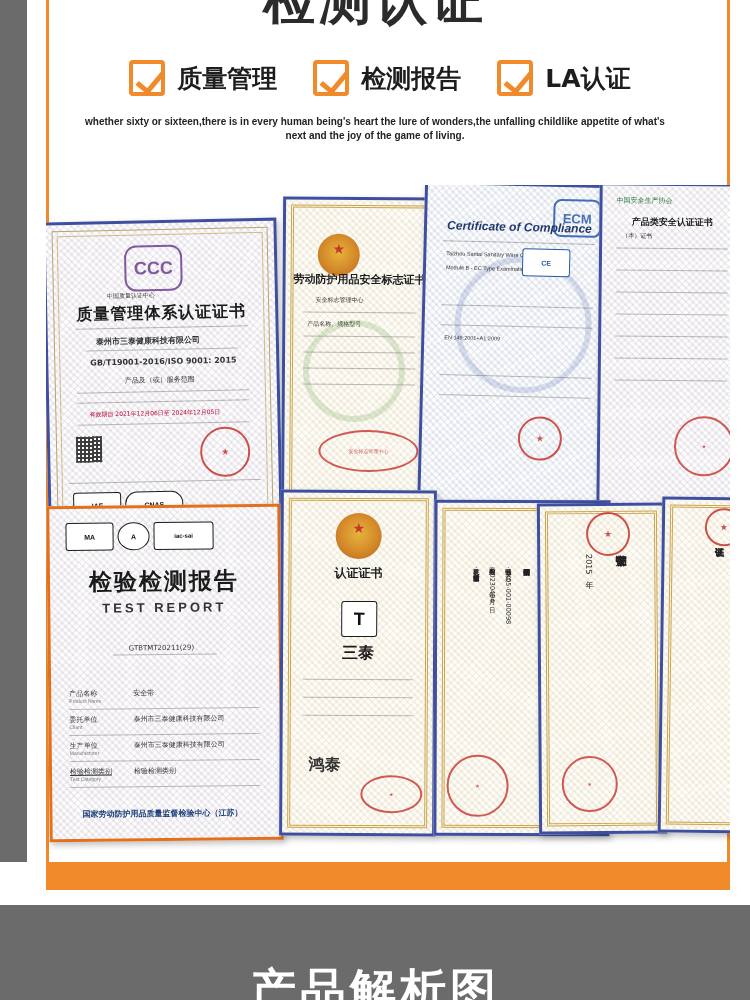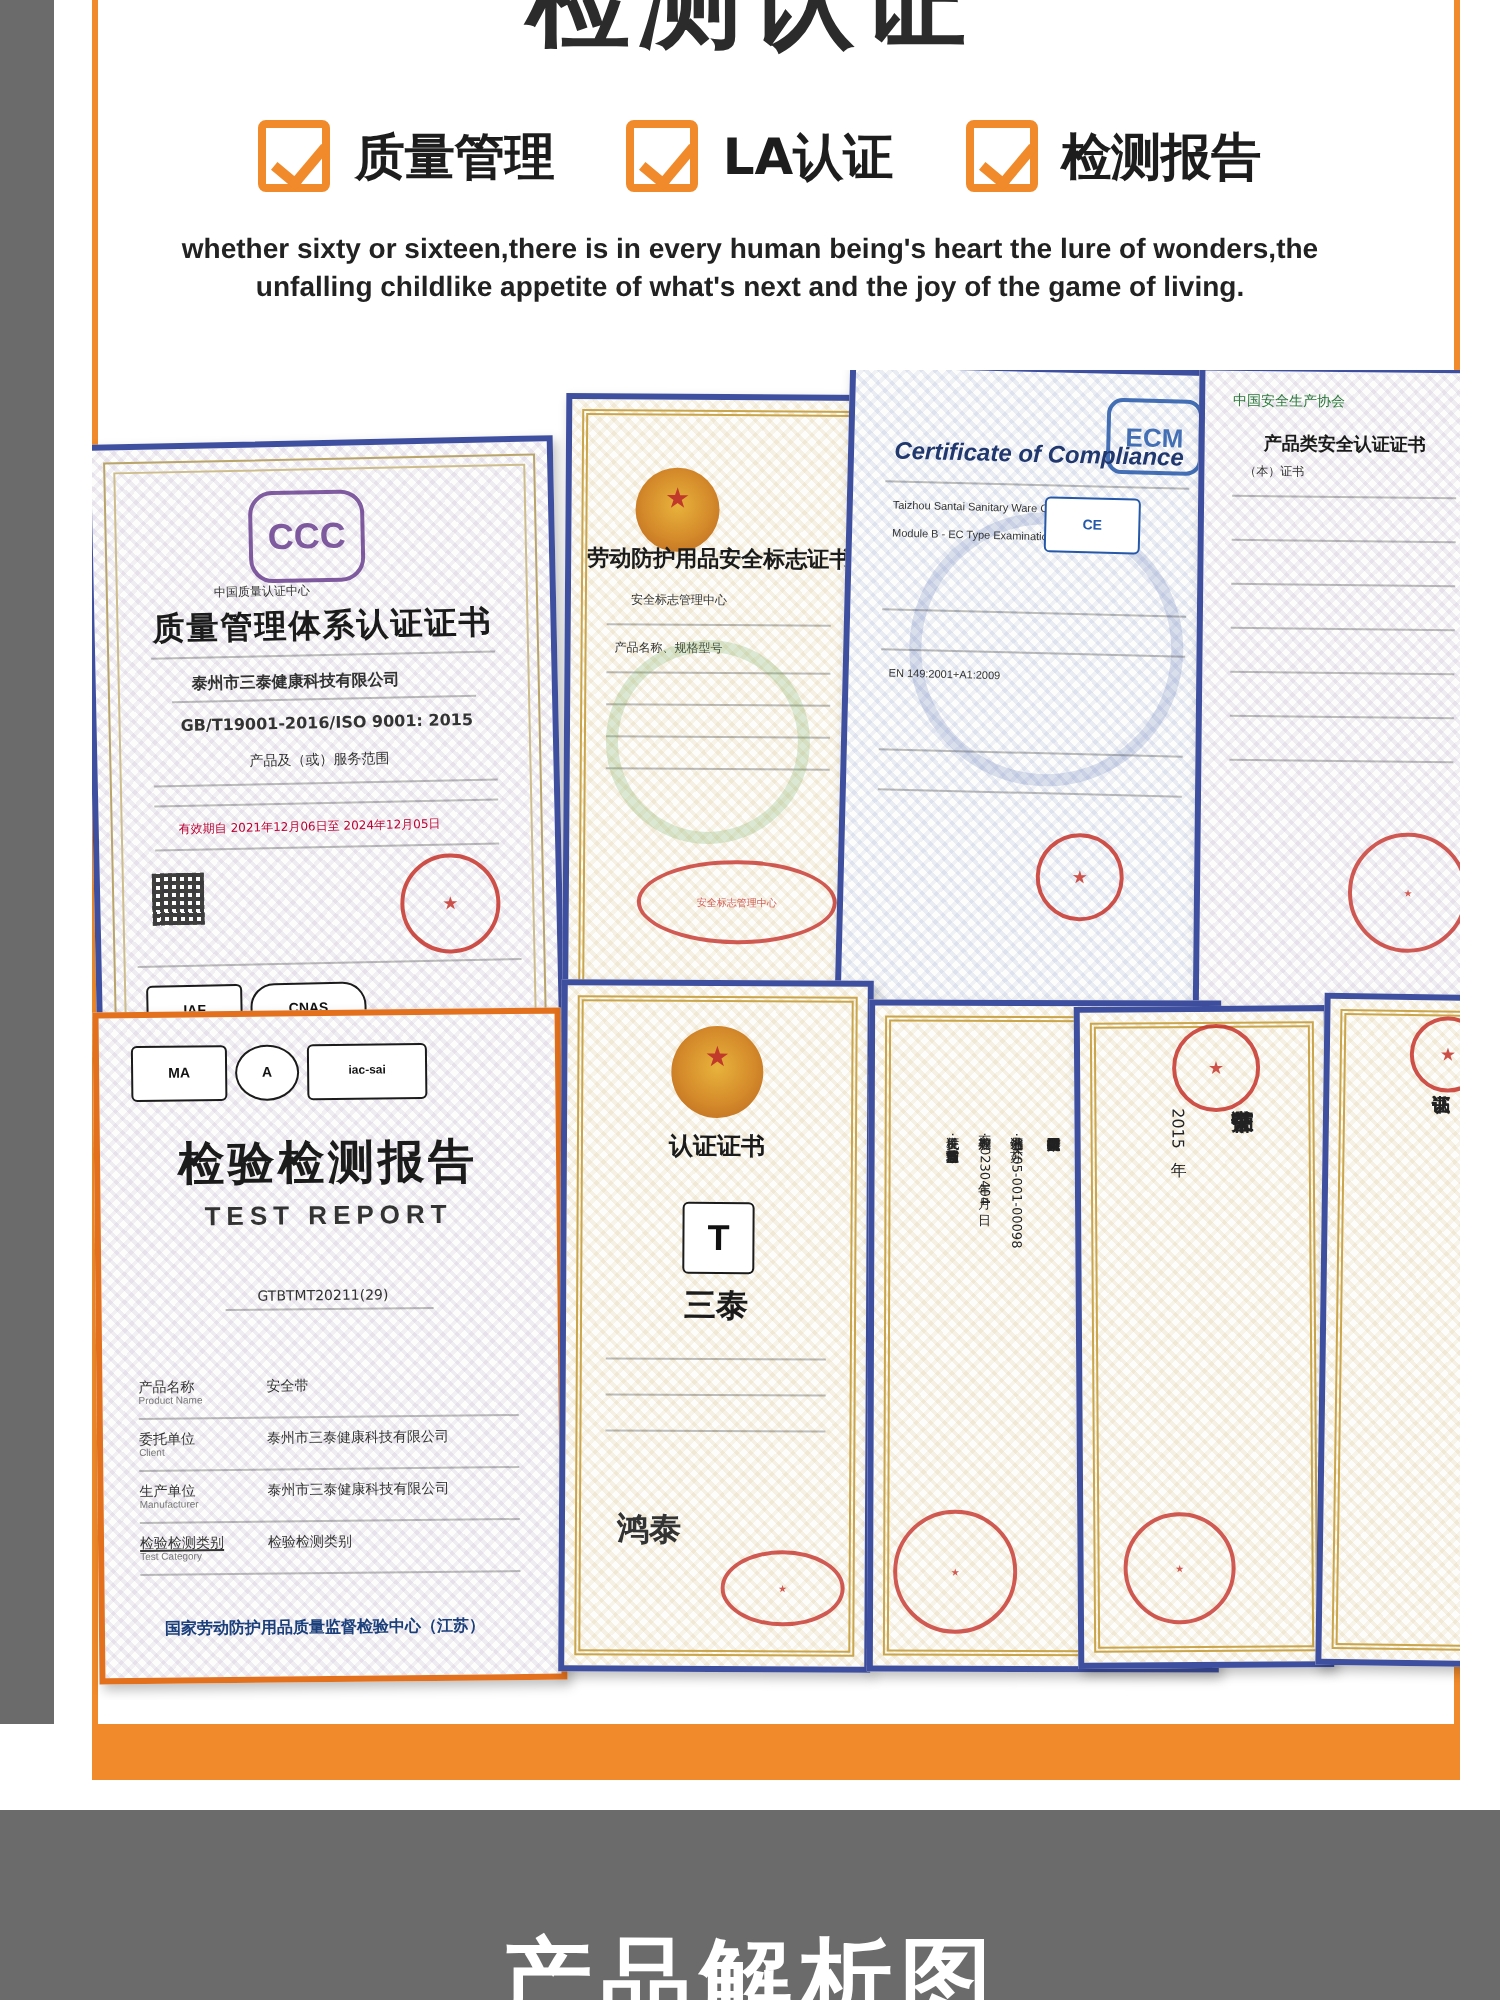--- a/index.html
+++ b/index.html
@@ -54,21 +54,21 @@
     border-right:5px solid #f08a2a;border-bottom:5px solid #f08a2a;
     transform:rotate(40deg);
   }
   .check-label{
     font-size:25px;color:#1d1d1d;font-weight:bold;white-space:nowrap;
     font-family:"DejaVu Sans", sans-serif;
   }
 
   .sub-text{
     position:absolute;left:75px;top:115px;width:600px;text-align:center;
-    font-size:14px;line-height:1.35;color:#222;font-weight:bold;
+    font-size:10px;line-height:1.35;color:#222;font-weight:bold;
     font-family:"Liberation Sans", sans-serif;
   }
 
   
   .collage{
     position:absolute;left:46px;top:185px;width:684px;height:665px;overflow:hidden;
   }
   .cert{
     position:absolute;background:#fdfdfb;
     border:3px solid #3f4fa0;
@@ -175,25 +175,25 @@
 
     <div class="big-title">检测认证</div>
 
     <div class="check-row">
       <div class="check-item">
         <div class="check-box"></div>
         <div class="check-label">质量管理</div>
       </div>
       <div class="check-item">
         <div class="check-box"></div>
-        <div class="check-label">LA认证</div>
+        <div class="check-label">检测报告</div>
       </div>
       <div class="check-item">
         <div class="check-box"></div>
-        <div class="check-label">检测报告</div>
+        <div class="check-label">LA认证</div>
       </div>
     </div>
 
     <div class="sub-text">whether sixty or sixteen,there is in every human being's heart the lure of wonders,the unfalling childlike appetite of what's next and the joy of the game of living.</div>
 
     <div class="collage">
 
       <div class="cert" style="left:0px;top:35px;width:228px;height:345px;transform:rotate(-1.2deg);">
         <div class="guil"></div>
         <div class="cert-inner">

